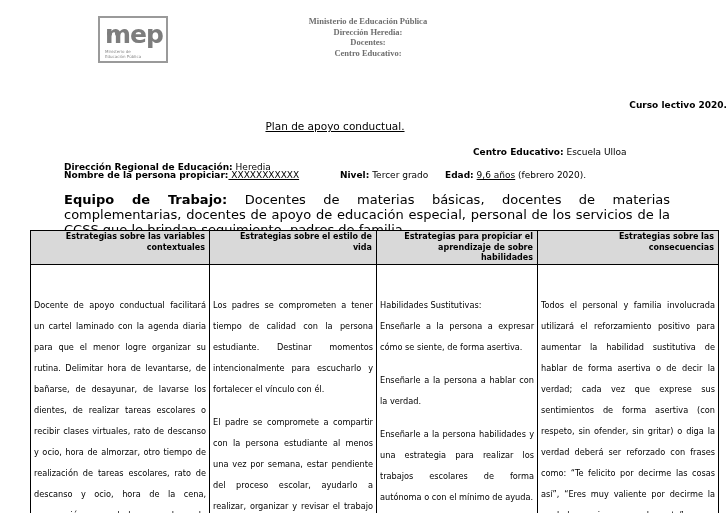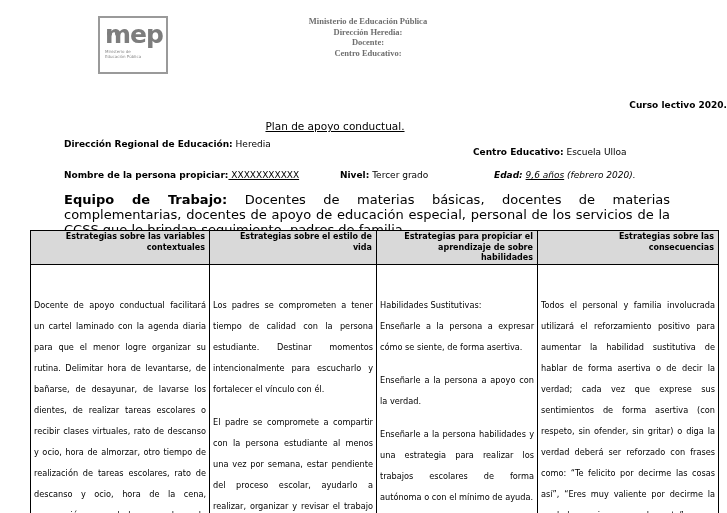--- a/index.html
+++ b/index.html
@@ -1,18 +1,18 @@
 <!DOCTYPE html>
 <html><head>
   <meta charset="utf-8">
   <style>
     html, body { margin: 0; padding: 0; background: #ffffff; }
     body { width: 727px; height: 513px; position: relative; overflow: hidden;
       font-family: "DejaVu Sans", sans-serif; color: #000; }
-    .logo { position: absolute; left: 98px; top: 16px; width: 70px; height: 58px;
+    .logo { position: absolute; left: 98px; top: 16px; width: 70px; height: 47px;
       border: 2px solid #9a9a9a; box-sizing: border-box; background: #fff; }
     .logo .word { position: absolute; left: 5px; top: 4px; font-size: 25px; font-weight: bold;
       color: #7d7d7d; letter-spacing: -1px; line-height: 26px; font-family: "DejaVu Sans", sans-serif; }
     .logo .dots { position: absolute; left: 7px; top: 3px; width: 18px; height: 6px; }
     .logo .dots span { display: inline-block; width: 5px; height: 5px; border-radius: 50%; background: #7d7d7d; margin-right: 3px; }
     .logo .sub { position: absolute; left: 5px; top: 31px; font-size: 4px; line-height: 5px; color: #8a8a8a; }
     .ministry { position: absolute; left: 268px; top: 16px; width: 200px; text-align: center;
       font-size: 8.5px; line-height: 10.5px; font-weight: bold; color: #6e6e6e; font-family: Liberation Serif, serif; }
     .curso { position: absolute; left: 0; width: 727px; top: 100px; text-align: right;
       font-size: 9px; font-weight: bold; }
@@ -40,40 +40,40 @@
   <div class="word">mep</div>
   <div class="sub">
     <div>Ministerio de</div>
     <div>Educación Pública</div>
   </div>
 </div>
 
 <div class="ministry">
   <div>Ministerio de Educación Pública</div>
   <div>Dirección Heredia:</div>
-  <div>Docente:</div>
+  <div>Docentes:</div>
   <div>Centro Educativo:</div>
 </div>
 
 <div class="curso">Curso lectivo 2020.</div>
 <div class="plan">Plan de apoyo conductual.</div>
 
-<div class="field" style="left:64px; top:139px;">
+<div class="field" style="left:64px; top:162px;">
   <b>Dirección Regional de Educación:</b><span> Heredia</span>
 </div>
 <div class="field" style="left:473px; top:147px;">
   <b>Centro Educativo:</b><span> Escuela Ulloa</span>
 </div>
 <div class="field" style="left:64px; top:170px;">
   <b>Nombre de la persona propiciar:</b><span class="u"> XXXXXXXXXXX</span>
 </div>
 <div class="field" style="left:340px; top:170px;">
   <b>Nivel:</b><span> Tercer grado</span>
 </div>
-<div class="field" style="left:494px; top:170px;font-style:italic;">
+<div class="field" style="left:445px; top:170px;">
   <b>Edad:</b>
   <span class="u">9,6 años</span><span> (febrero 2020).</span>
 </div>
 
 <div class="equipo">
   <b>Equipo de Trabajo:</b><span> Docentes de materias básicas, docentes de materias complementarias, docentes de apoyo de educación especial, personal de los servicios de la CCSS que le brindan seguimiento, padres de familia.</span>
 </div>
 
 <table class="plan-table">
   <colgroup>
@@ -95,21 +95,21 @@
       <td>
         <p>Docente de apoyo conductual facilitará un cartel laminado con la agenda diaria para que el menor logre organizar su rutina. Delimitar hora de levantarse, de bañarse, de desayunar, de lavarse los dientes, de realizar tareas escolares o recibir clases virtuales, rato de descanso y ocio, hora de almorzar, otro tiempo de realización de tareas escolares, rato de descanso y ocio, hora de la cena, preparación para el descanso, hora de acostarse.</p>
       </td>
       <td>
         <p>Los padres se comprometen a tener tiempo de calidad con la persona estudiante. Destinar momentos intencionalmente para escucharlo y fortalecer el vínculo con él.</p>
         <p>El padre se compromete a compartir con la persona estudiante al menos una vez por semana, estar pendiente del proceso escolar, ayudarlo a realizar, organizar y revisar el trabajo escolar para que no tenga que hacerlo solamente la madre.</p>
       </td>
       <td>
         <p style="text-align:left;">Habilidades Sustitutivas:</p>
         <p style="margin-top:0;">Enseñarle a la persona a expresar cómo se siente, de forma asertiva.</p>
-        <p>Enseñarle a la persona a apoyo con la verdad.</p>
+        <p>Enseñarle a la persona a hablar con la verdad.</p>
         <p>Enseñarle a la persona habilidades y una estrategia para realizar los trabajos escolares de forma autónoma o con el mínimo de ayuda.</p>
       </td>
       <td>
         <p>Todos el personal y familia involucrada utilizará el reforzamiento positivo para aumentar la habilidad sustitutiva de hablar de forma asertiva o de decir la verdad; cada vez que exprese sus sentimientos de forma asertiva (con respeto, sin ofender, sin gritar) o diga la verdad deberá ser reforzado con frases como: “Te felicito por decirme las cosas así”, “Eres muy valiente por decirme la verdad, aprecio que seas honesto”.</p>
       </td>
     </tr>
   </tbody>
 </table>
 
 </body></html>

